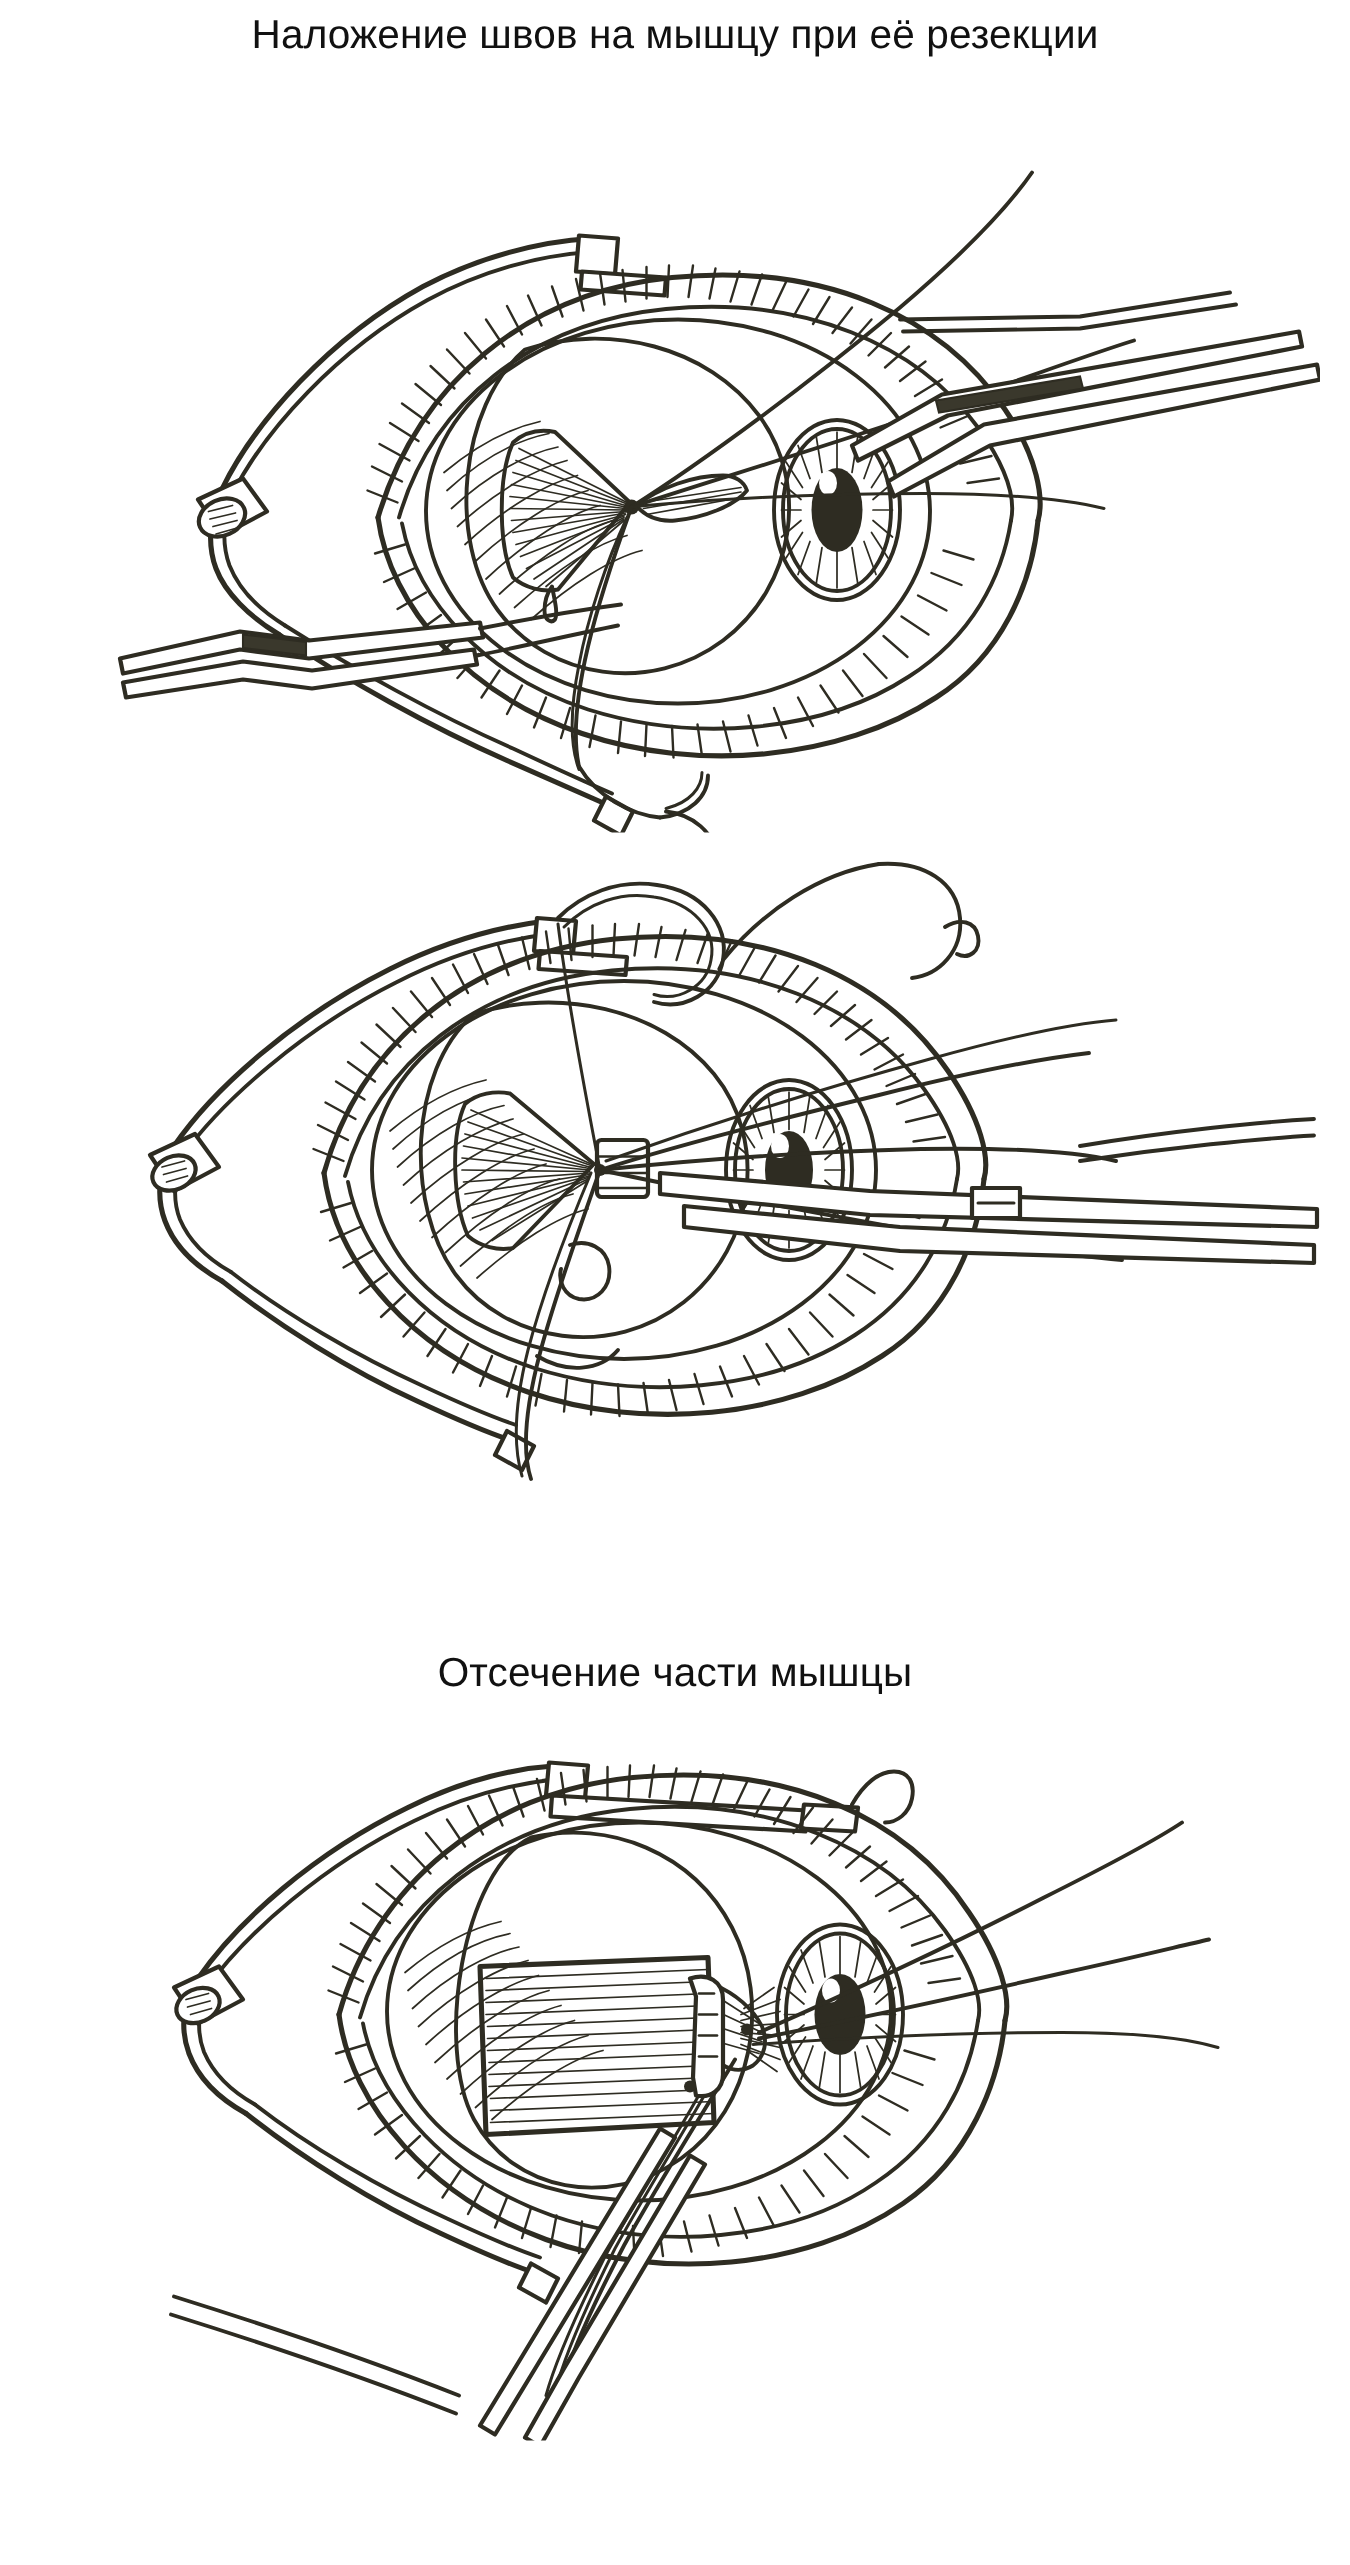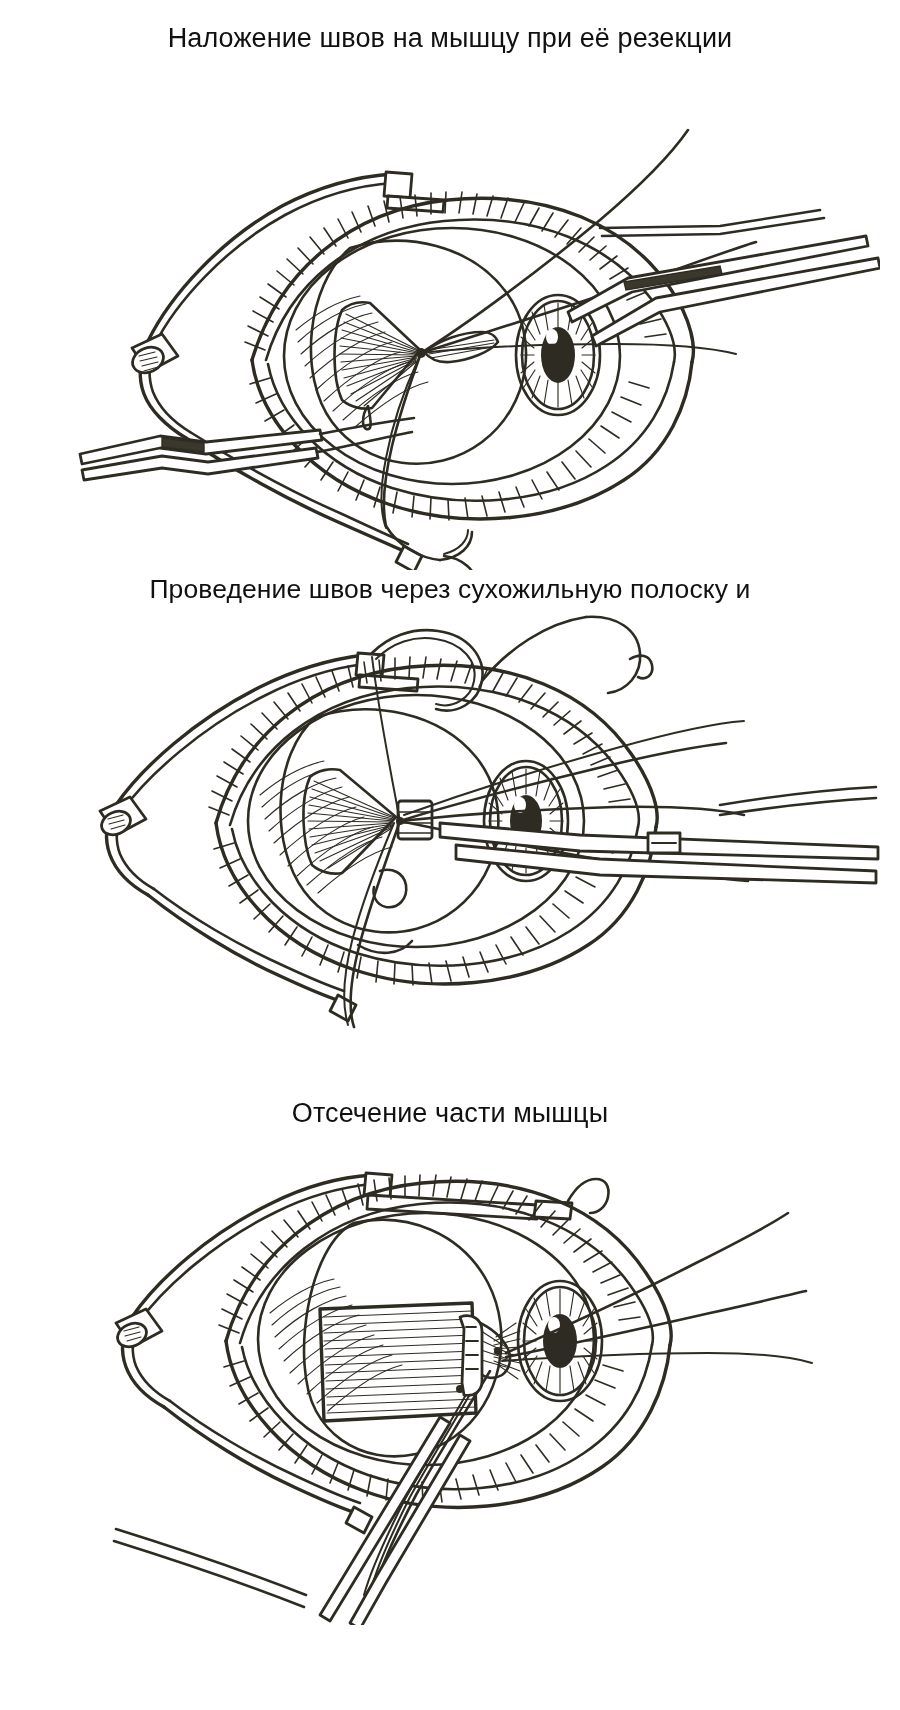--- a/index.html
+++ b/index.html
@@ -36,21 +36,21 @@
   .instr{stroke:#2e2c22;fill:#fff;stroke-width:2.8;stroke-linejoin:round;stroke-linecap:round;}
   .instr-dark{fill:#3a382c;stroke:#2e2c22;stroke-width:1.4;}
   .white{fill:#ffffff;stroke:none;}
 </style>
 </head>
 <body>
 
 <div class="sheet">
 
   <div class="panel" style="height:566px;">
-    <div class="caption" style="padding-top:20px;">Наложение швов на мышцу при её резекции</div>
+    <div class="caption" style="padding-top:5px;">Наложение швов на мышцу при её резекции</div>
 
     <svg class="fig" width="860" height="510" viewBox="0 0 860 510" style="margin-top:4px;">
       <g>
 
         <g>
           <path class="outline" d="M128,281 C150,236 200,180 262,146 C300,126 340,116 374,114"></path>
           <path class="outline-med" d="M134,286 C156,242 205,188 265,155 C302,135 341,125 374,123"></path>
           <path class="outline" d="M126,285 C120,300 118,318 124,334 C130,350 146,366 166,378"></path>
           <path class="outline-med" d="M134,288 C129,302 128,318 133,332 C139,347 152,361 170,372"></path>
 
@@ -262,21 +262,20 @@
           <path class="instr" d="M62,410 L142,396 L188,402 L296,388 L298,398 L188,414 L142,408 L64,420 Z"></path>
           <path class="instr-dark" d="M142,378 L184,383 L184,392 L142,387 Z"></path>
           <path class="outline-med" d="M300,374 C330,368 364,362 394,358"></path>
           <path class="outline-med" d="M298,392 C328,386 362,378 392,372"></path>
         </g>
       </g>
     </svg>
   </div>
 
   <div class="panel" style="height:505px;">
-    <div class="caption two-line" style="padding-top:6px;">Проведение швов через сухожильную полоску и</div>
 
     <svg class="fig" width="860" height="420" viewBox="0 0 860 420" style="margin-top:2px;">
       <g>
 
         <g>
           <path class="outline" d="M96,196 C122,158 176,110 240,78 C276,60 312,50 344,46"></path>
           <path class="outline-med" d="M102,202 C128,166 182,118 244,87 C279,69 313,59 344,55"></path>
           <path class="outline" d="M94,198 C86,212 84,230 90,246 C96,262 110,276 128,286"></path>
           <path class="outline-med" d="M102,204 C96,218 95,232 100,245 C106,259 118,271 134,280"></path>
           <path class="outline" d="M128,286 C166,316 214,346 258,366 C288,380 308,388 320,392"></path>

